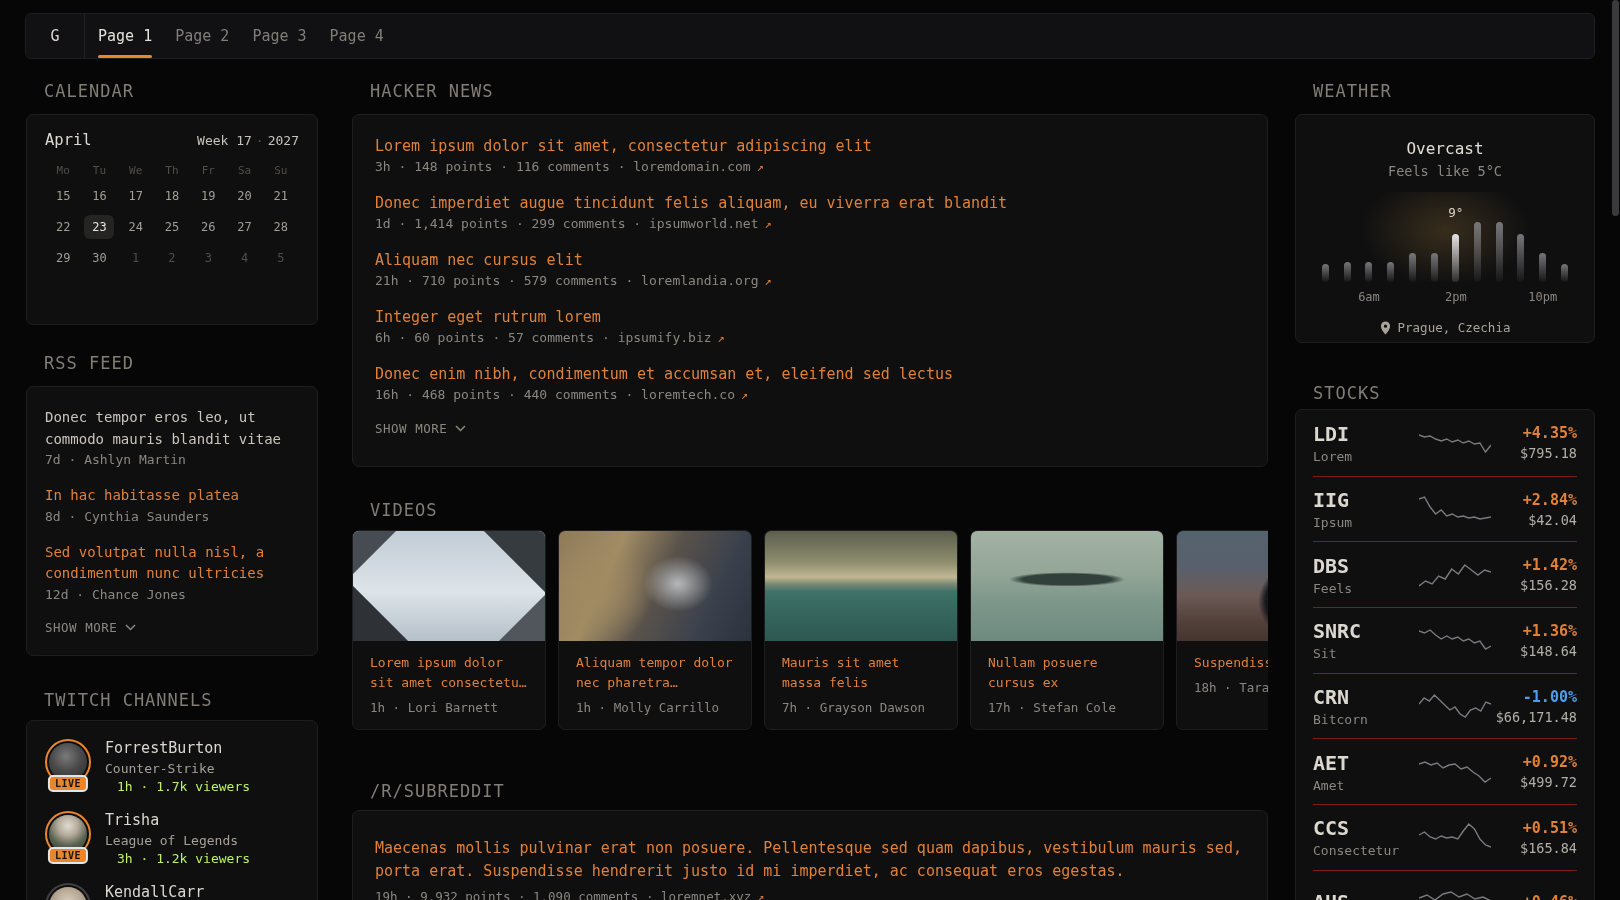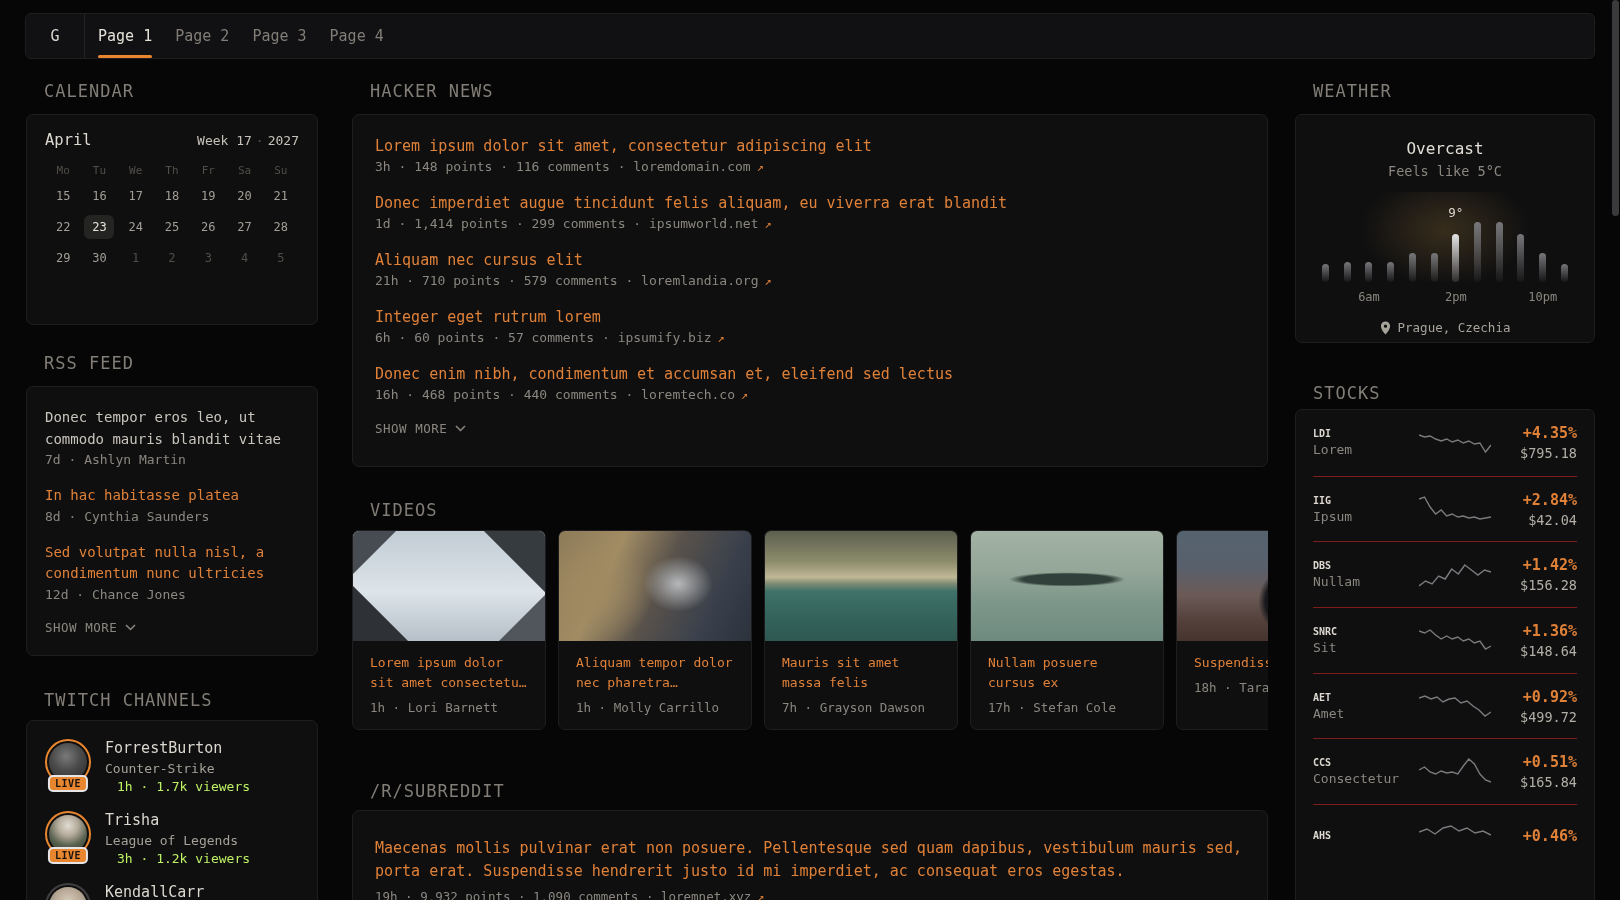--- a/index.html
+++ b/index.html
@@ -125,21 +125,21 @@
   .wx-hours { position:relative; height:14px; margin-top:8px; }
   .wx-hours span { position:absolute; transform:translateX(-50%); font-size:12px; color:#8b8780; }
   .wx-loc { display:flex; align-items:center; justify-content:center; gap:7px;
     margin-top:16px; font-size:12.5px; color:#a8a49c; }
 
   
   .stocks-card { height:586px; overflow:hidden; }
   .stock-row { display:flex; align-items:center; height:65.7px; margin:0 17px; cursor:pointer; }
   .stock-row + .stock-row { border-top:1px solid #7f1d1d; }
   .s-left { width:100px; }
-  .s-ticker { font-size:10px; font-weight:bold; color:#dcd8d0; }
+  .s-ticker { font-size:20px; font-weight:bold; color:#dcd8d0; }
   .s-name { font-size:13px; color:#8b8780; margin-top:3px; }
   .spark { width:72px; height:30px; flex:none; margin-left:6px; }
   .s-right { flex:1; text-align:right; }
   .s-change { font-size:15px; font-weight:bold; color:#e08138; }
   .s-change.neg { color:#4f9ded; }
   .s-price { font-size:13.5px; color:#b3afa7; margin-top:3px; }
 
   .chev { flex:none; }
 </style>
 </head>
@@ -404,21 +404,21 @@
           <polyline points="0.0,5 5.5,3 11.1,13 16.6,20 22.2,16 27.7,22 33.2,20 38.8,23 44.3,22 49.8,24 55.4,23 60.9,25 66.5,24 72.0,23" fill="none" stroke="#7b7b7f" stroke-width="1.4"></polyline>
         </svg>
       <div class="s-right">
           <div class="s-change">+2.84%</div>
           <div class="s-price">$42.04</div>
         </div>
     </div>
     <div class="stock-row">
       <div class="s-left">
           <div class="s-ticker">DBS</div>
-          <div class="s-name">Nullam</div>
+          <div class="s-name">Feels</div>
         </div>
       <svg class="spark" viewBox="0 0 72 30">
           <polyline points="0.0,26 6.5,21 13.1,24 19.6,16 26.2,19 32.7,9 39.3,14 45.8,5 52.4,10 58.9,15 65.5,10 72.0,12" fill="none" stroke="#7b7b7f" stroke-width="1.4"></polyline>
         </svg>
       <div class="s-right">
           <div class="s-change">+1.42%</div>
           <div class="s-price">$156.28</div>
         </div>
     </div>
     <div class="stock-row">
@@ -429,20 +429,33 @@
       <svg class="spark" viewBox="0 0 72 30">
           <polyline points="0.0,6 5.5,8 11.1,5 16.6,10 22.2,14 27.7,11 33.2,14 38.8,12 44.3,16 49.8,14 55.4,18 60.9,16 66.5,24 72.0,21" fill="none" stroke="#7b7b7f" stroke-width="1.4"></polyline>
         </svg>
       <div class="s-right">
           <div class="s-change">+1.36%</div>
           <div class="s-price">$148.64</div>
         </div>
     </div>
     <div class="stock-row">
       <div class="s-left">
+          <div class="s-ticker">CRN</div>
+          <div class="s-name">Bitcorn</div>
+        </div>
+      <svg class="spark" viewBox="0 0 72 30">
+          <polyline points="0.0,13 5.1,7 10.3,10 15.4,4 20.6,9 25.7,14 30.9,19 36.0,16 41.1,23 46.3,26 51.4,19 56.6,17 61.7,20 66.9,11 72.0,13" fill="none" stroke="#7b7b7f" stroke-width="1.4"></polyline>
+        </svg>
+      <div class="s-right">
+          <div class="s-change neg">-1.00%</div>
+          <div class="s-price">$66,171.48</div>
+        </div>
+    </div>
+    <div class="stock-row">
+      <div class="s-left">
           <div class="s-ticker">AET</div>
           <div class="s-name">Amet</div>
         </div>
       <svg class="spark" viewBox="0 0 72 30">
           <polyline points="0.0,7 6.0,5 12.0,8 18.0,6 24.0,11 30.0,8 36.0,7 42.0,12 48.0,10 54.0,15 60.0,19 66.0,25 72.0,21" fill="none" stroke="#7b7b7f" stroke-width="1.4"></polyline>
         </svg>
       <div class="s-right">
           <div class="s-change">+0.92%</div>
           <div class="s-price">$499.72</div>
         </div>

